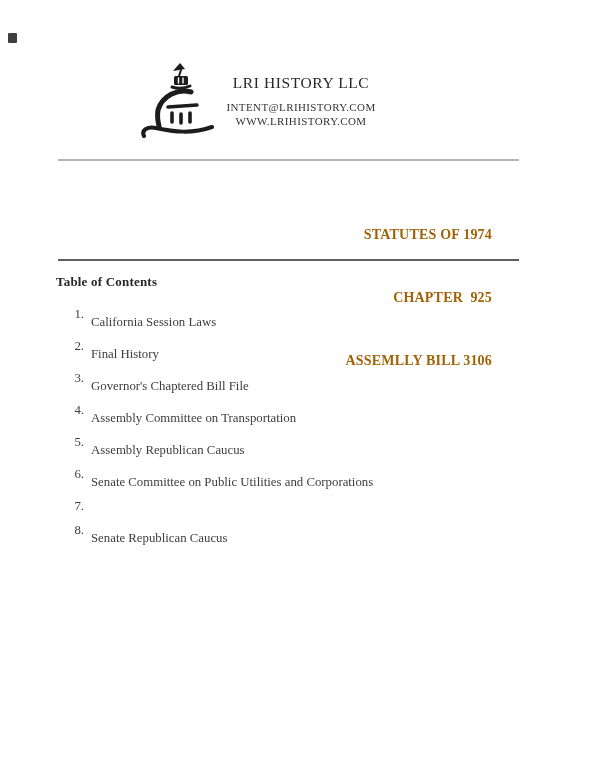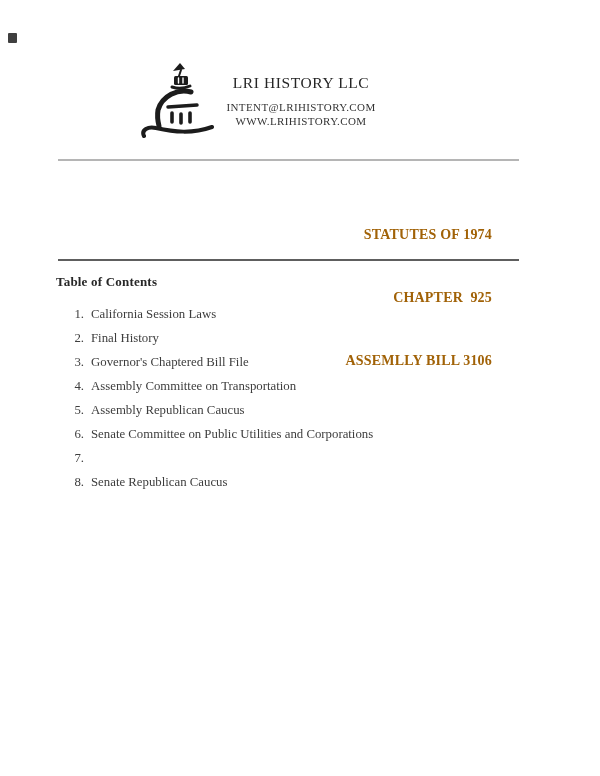--- a/index.html
+++ b/index.html
@@ -91,20 +91,21 @@
     margin-bottom: 9px;
   }
   .toc-item .num {
     width: 14px;
     text-align: right;
     flex: 0 0 auto;
   }
   .toc-item .label {
     margin-left: 7px;
     white-space: nowrap;
+    margin-top: 8px;
   }
 </style>
 </head>
 <body>
 
 <div class="page">
 
   <div class="artifact"></div>
 
   <header>

